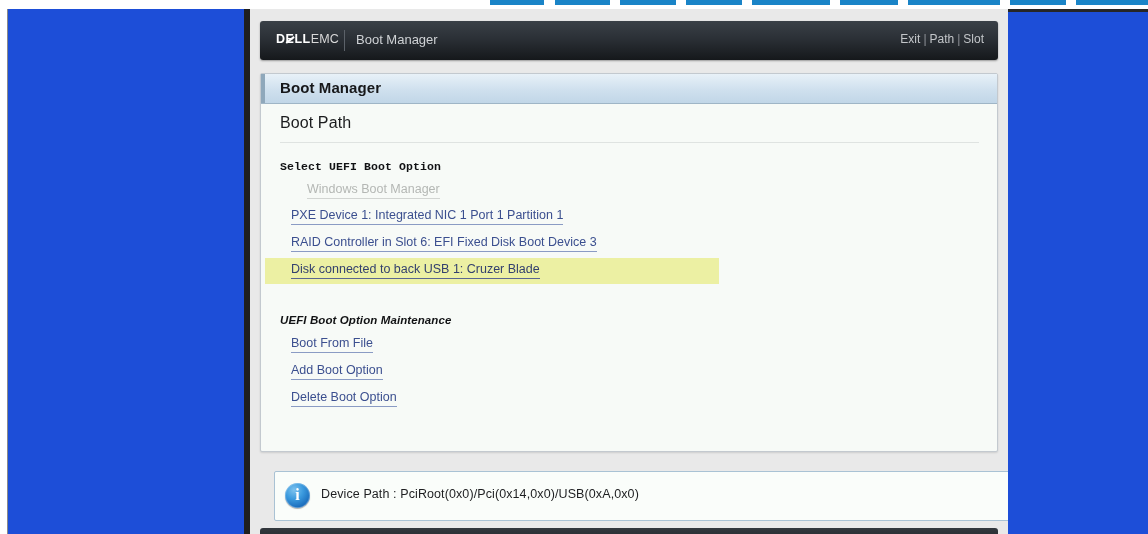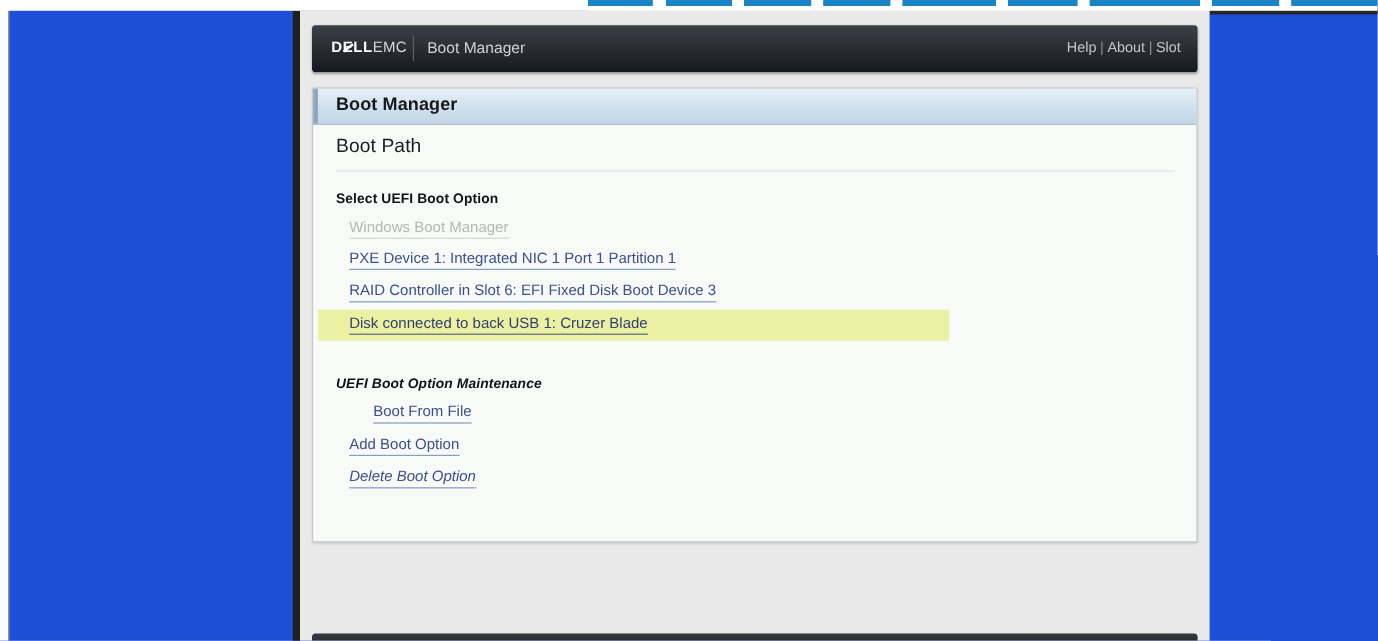--- a/index.html
+++ b/index.html
@@ -211,21 +211,21 @@
   }
 
   .boot-row {
     position: absolute;
     left: 0;
     width: 736px;
     height: 26px;
   }
   .boot-row.highlight {
     background: #ecf0a3;
-    width: 526px;
+    width: 454px;
     left: 4px;
   }
   .boot-link {
     position: absolute;
     left: 30px; top: 4px;
     font-size: 12.5px;
     color: #3b4f8f;
     white-space: nowrap;
     border-bottom: 1px solid #8a9bc4;
     padding-bottom: 2px;
@@ -319,61 +319,65 @@
 
   <div id="app-window">
 
     <div class="header">
       <div class="logo">
         <span class="dell">D</span><span class="dell slash-e">E</span><span class="dell">LL</span><span class="emc">EMC</span>
       </div>
       <div class="logo-divider"></div>
       <div class="header-title">Boot Manager</div>
       <div class="header-links">
-        <span>Help</span><span class="sep">|</span><span>About</span><span class="sep">|</span><span>Slot</span>
+        <span>Exit</span><span class="sep">|</span><span>Path</span><span class="sep">|</span><span>Slot</span>
       </div>
     </div>
 
     <div class="panel">
       <div class="panel-titlebar">
         <div class="accent"></div>
         <div class="panel-title">Boot Manager</div>
       </div>
 
       <div class="section-heading">Boot Path</div>
       <div class="heading-rule"></div>
 
-      <div class="group-label" style="top:86px;">Select UEFI Boot Option</div>
+      <div class="group-label" style="top:86px;font-family:Liberation Mono, monospace;">Select UEFI Boot Option</div>
 
       <div id="boot-options">
-          <div class="boot-row" style="top: 104px;">
+          <div class="boot-row" style="top: 104px; margin-left: 16px;">
             <div class="boot-link disabled">Windows Boot Manager</div>
           </div>
           <div class="boot-row" style="top: 130px;">
             <div class="boot-link">PXE Device 1: Integrated NIC 1 Port 1 Partition 1</div>
           </div>
           <div class="boot-row" style="top: 157px;">
             <div class="boot-link">RAID Controller in Slot 6: EFI Fixed Disk Boot Device 3</div>
           </div>
           <div class="boot-row highlight" style="top: 184px;">
             <div class="boot-link">Disk connected to back USB 1: Cruzer Blade</div>
           </div>
         </div>
 
       <div class="group-label" style="top:240px;font-style:italic;">UEFI Boot Option Maintenance</div>
 
       <div id="maintenance-options">
-          <div class="boot-row" style="top: 258px; margin-left: 20px;">
+          <div class="boot-row" style="top: 258px;">
             <div class="boot-link">Boot From File</div>
           </div>
           <div class="boot-row" style="top: 285px;">
             <div class="boot-link">Add Boot Option</div>
           </div>
-          <div class="boot-row" style="top: 312px; font-style: italic;">
+          <div class="boot-row" style="top: 312px;">
             <div class="boot-link">Delete Boot Option</div>
           </div>
         </div>
     </div>
 
+    <div class="infobox">
+      <div class="info-icon"></div>
+      <div class="info-text">Device Path : PciRoot(0x0)/Pci(0x14,0x0)/USB(0xA,0x0)</div>
+    </div>
 
     <div class="footer"></div>
   </div>
 </div>
 
 </body></html>

